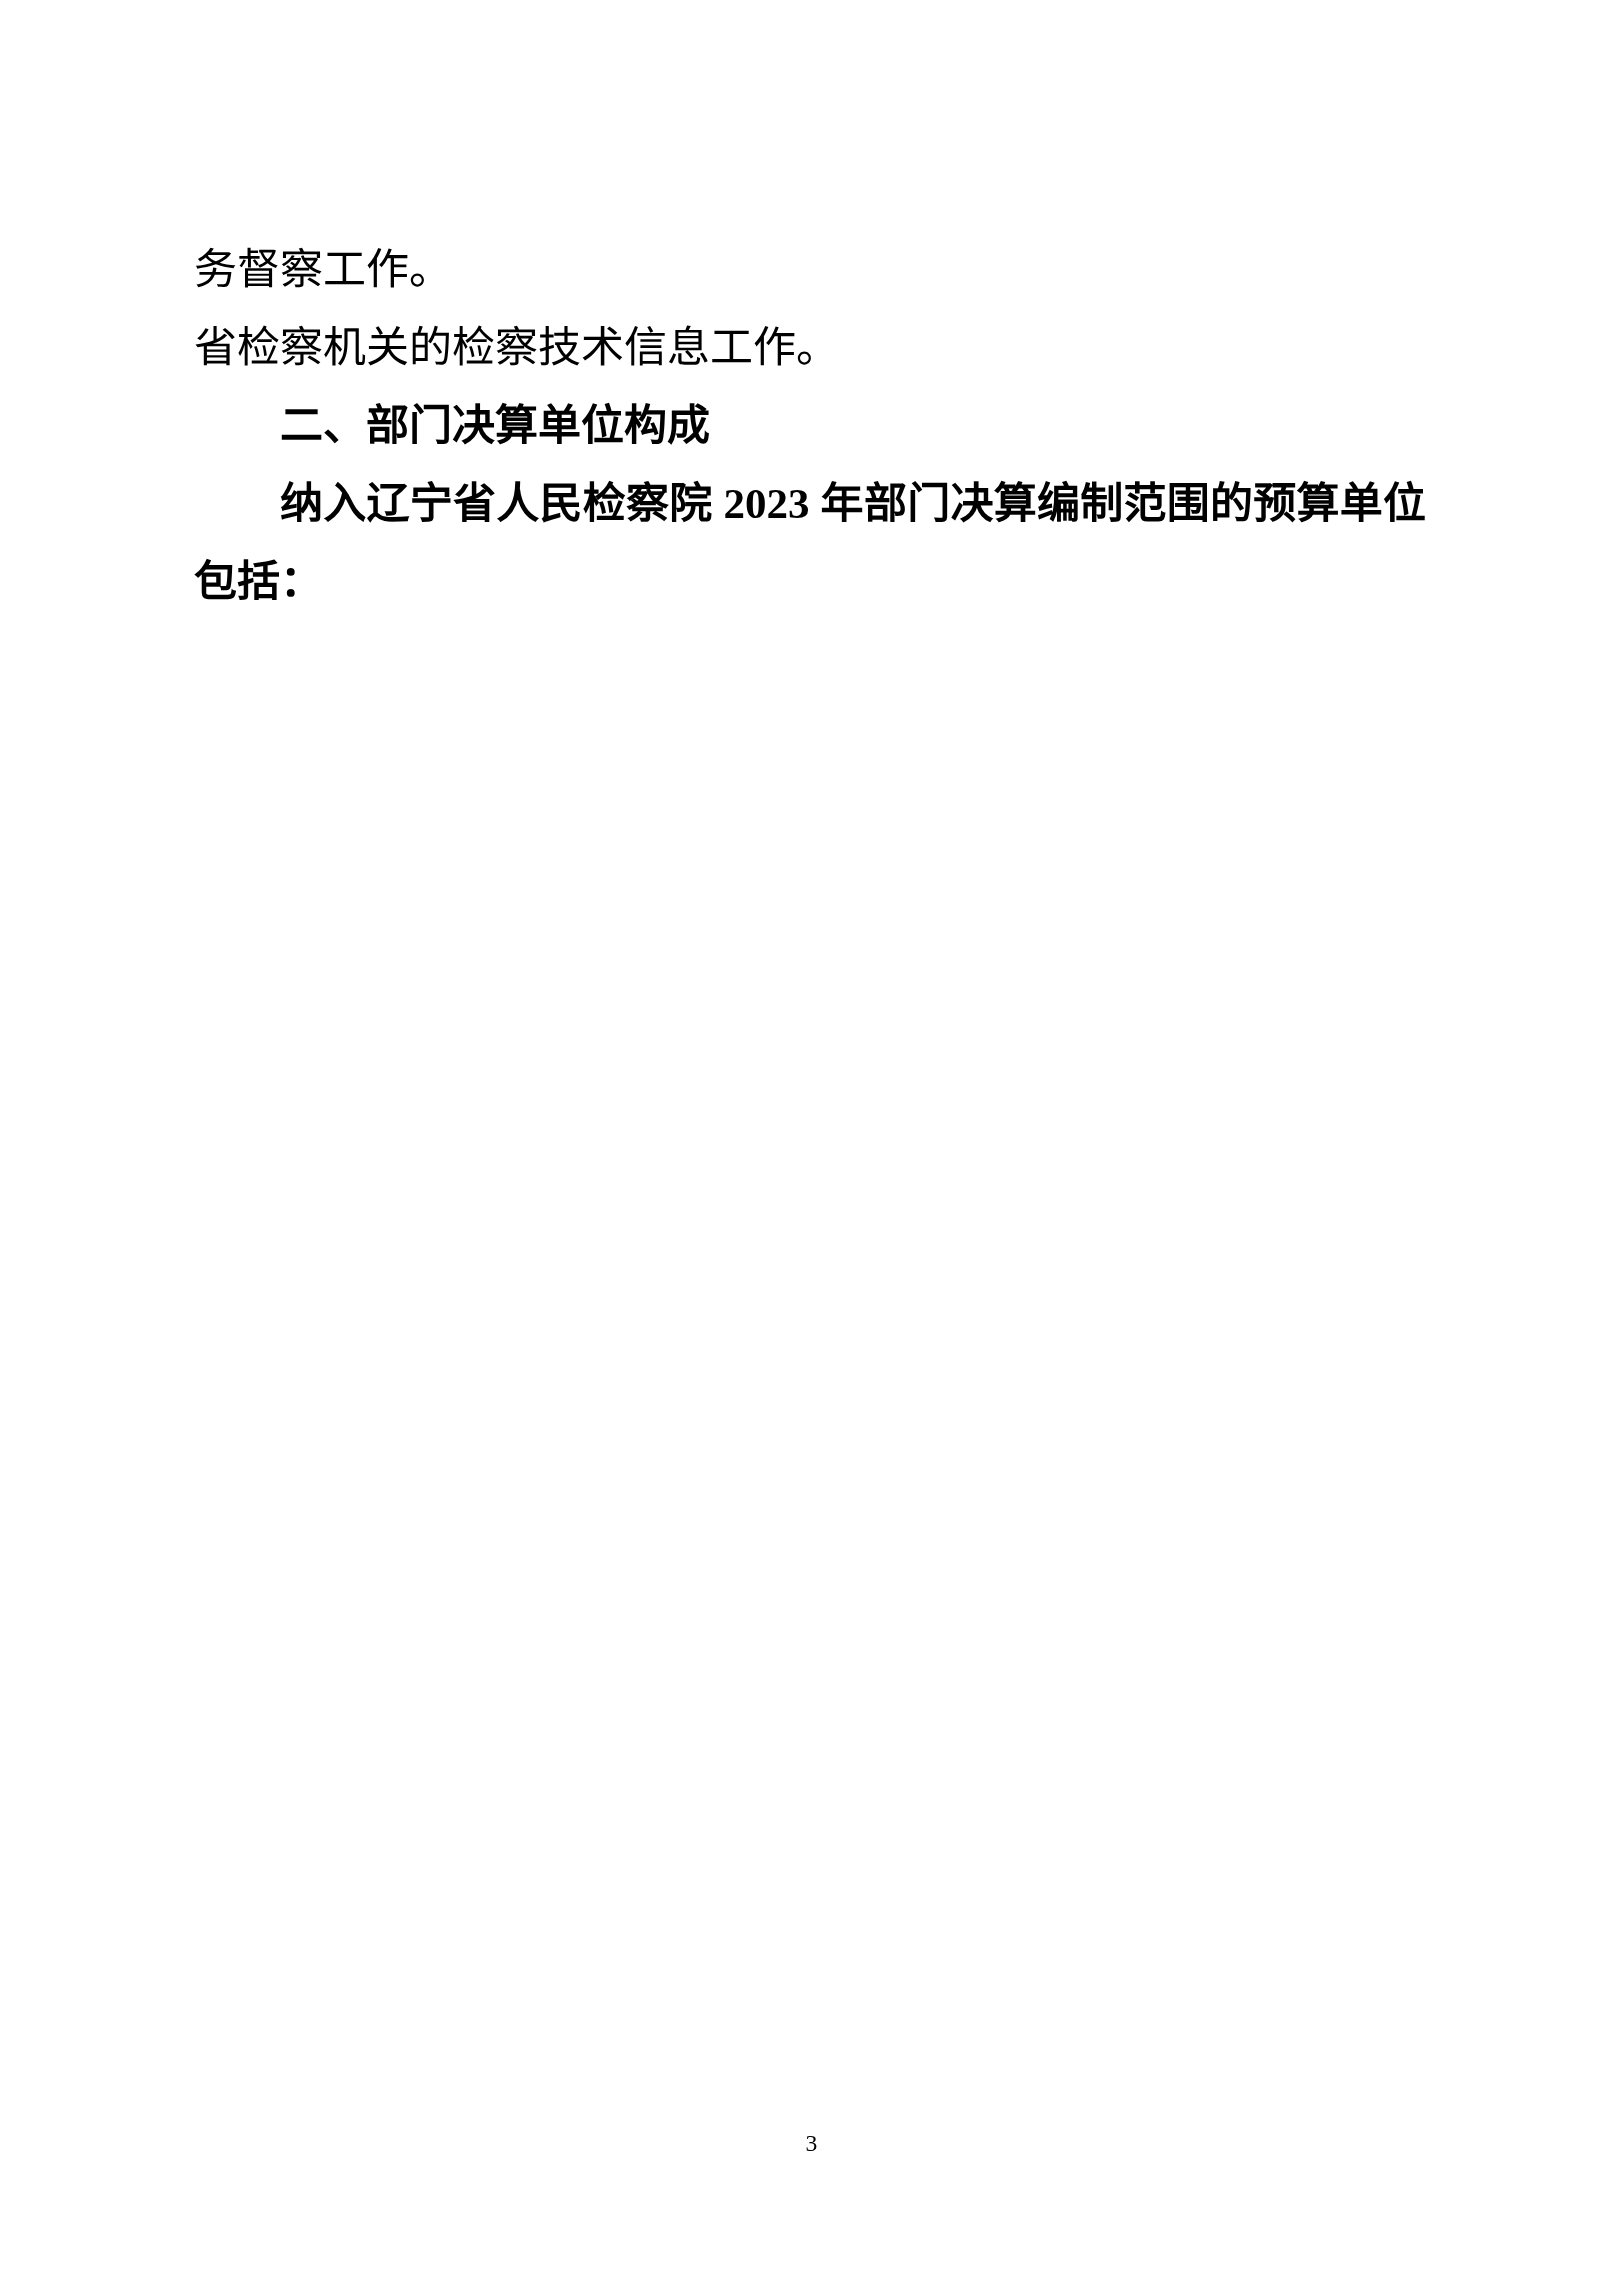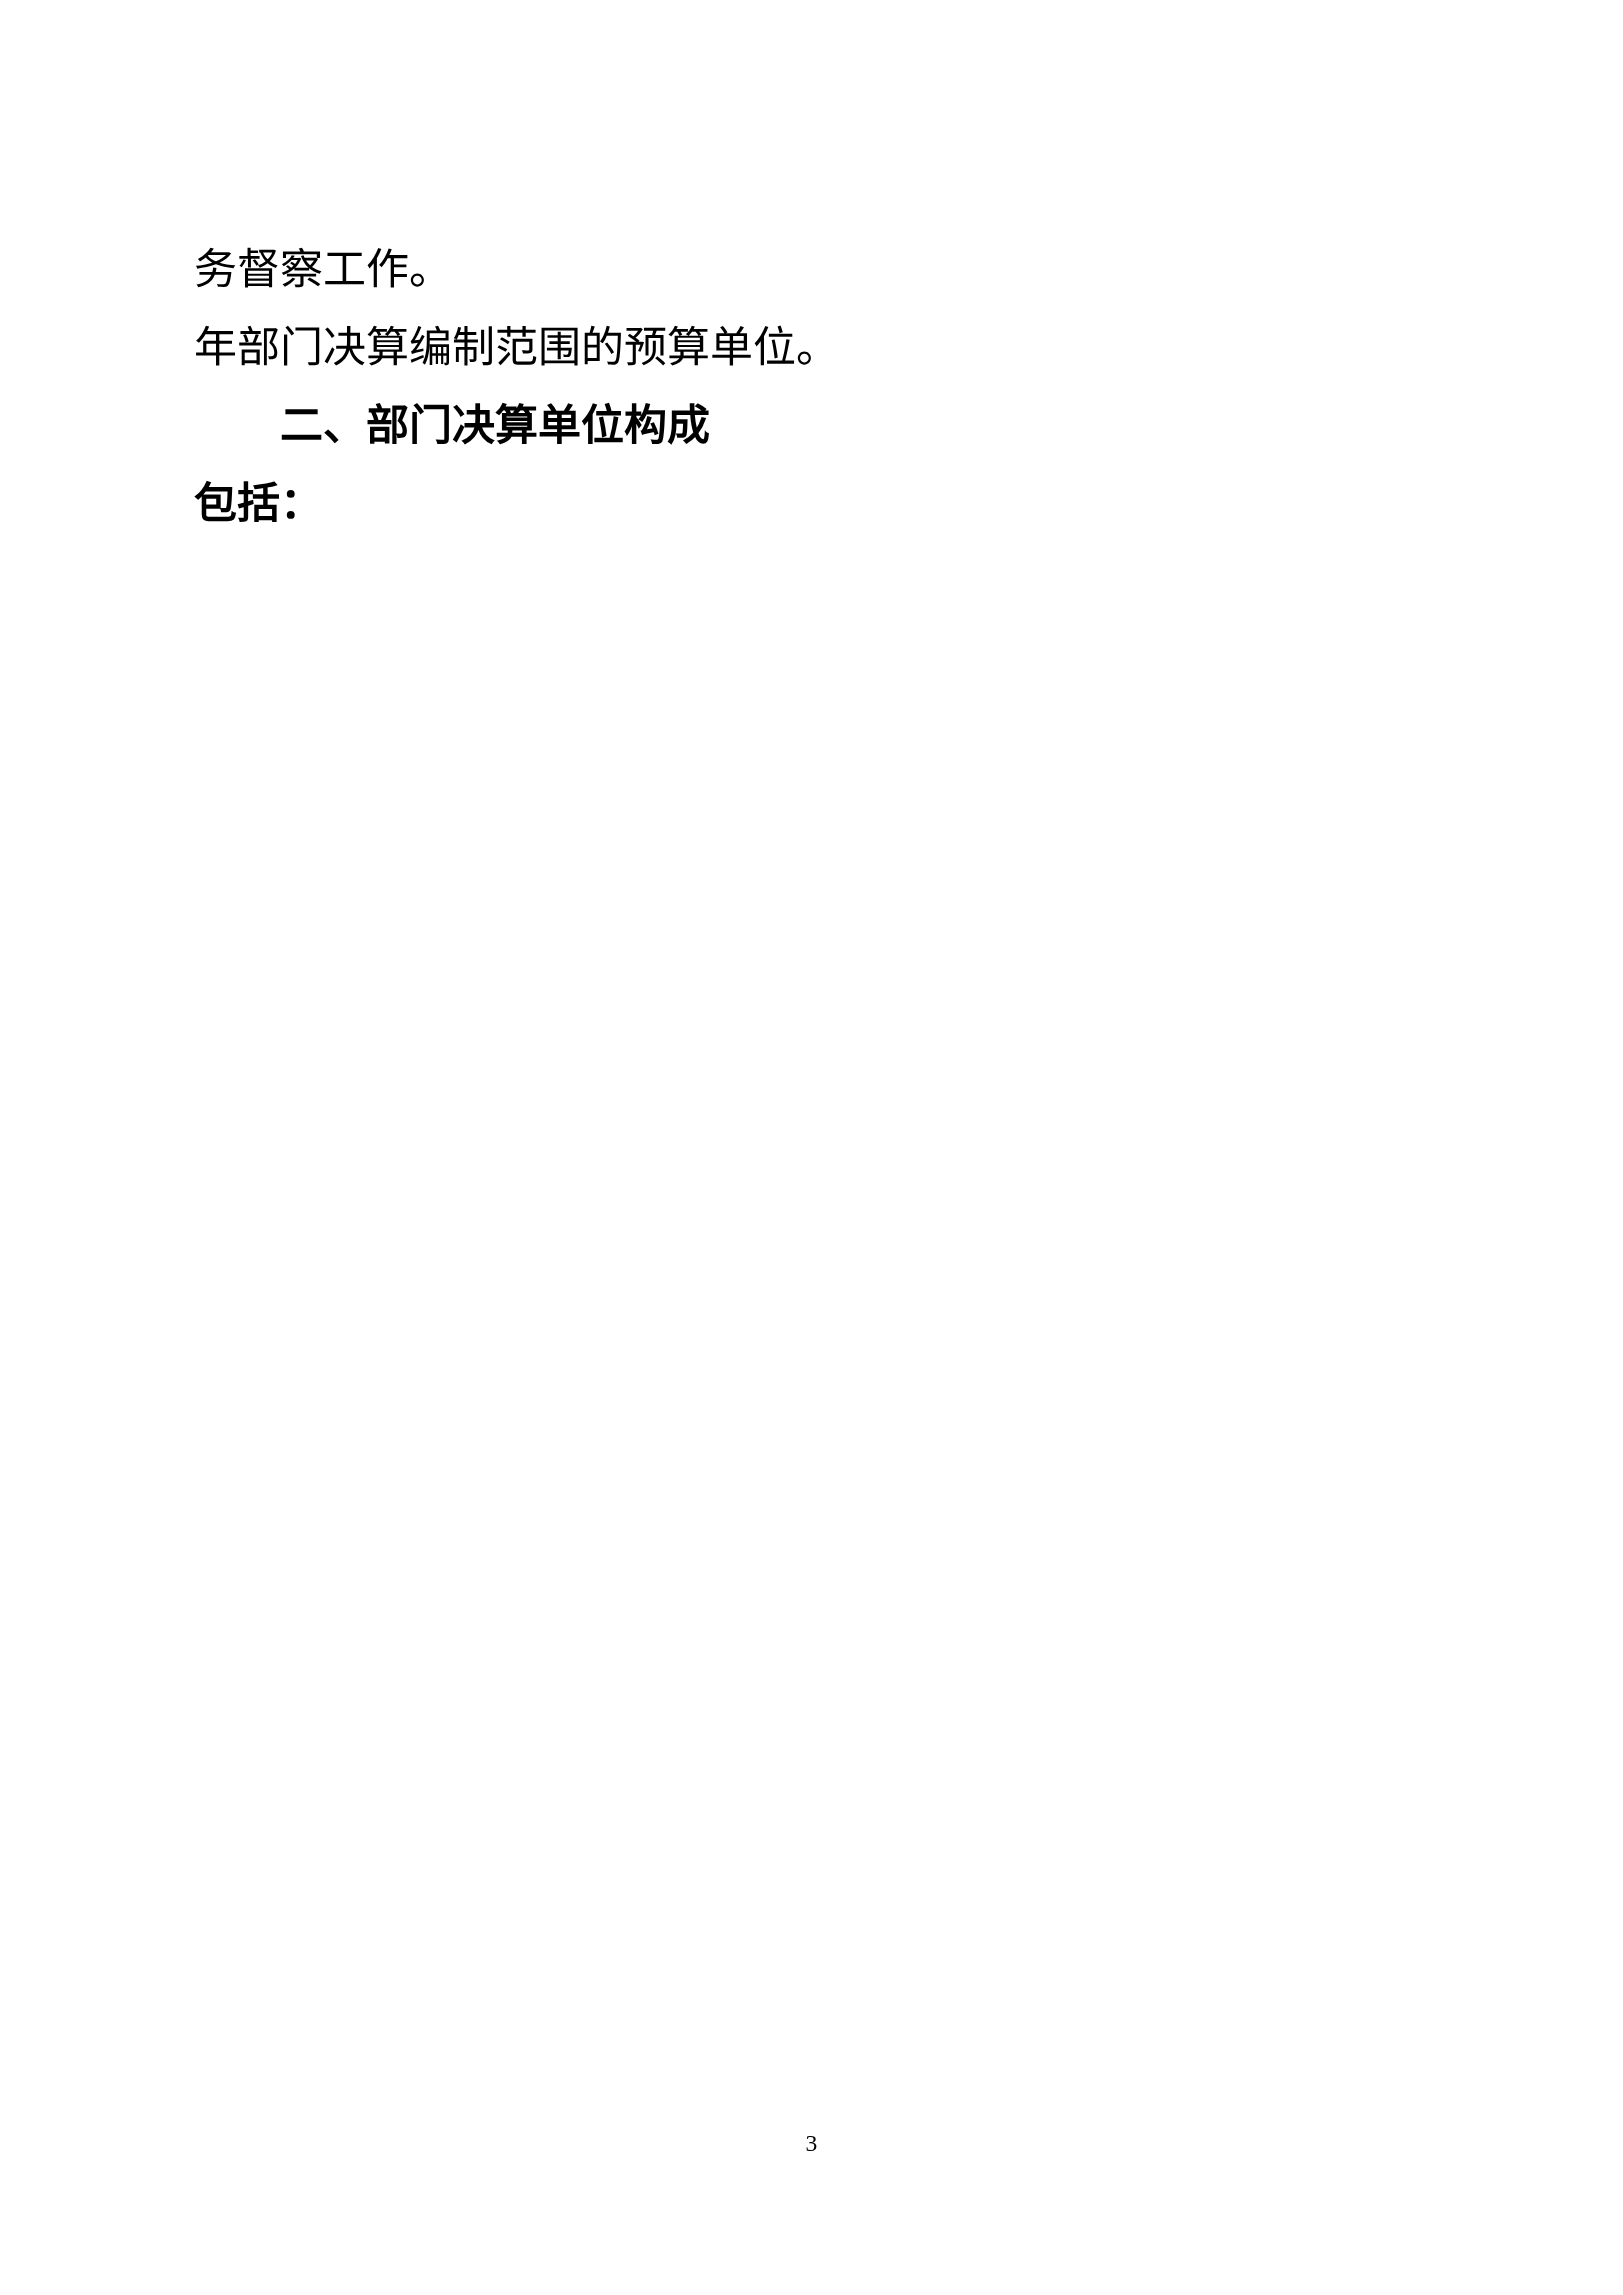--- a/index.html
+++ b/index.html
@@ -60,25 +60,26 @@
 </style>
 </head>
 <body>
 
 <div class="page">
 
   <div class="textblock">
     <div class="line">务督察工作。</div>
 
 
-    <div class="line">年部门决算编制范围的预算单位。</div>
+    <div class="line">省检察机关的检察技术信息工作。</div>
 
 
     <div class="line indent heading">二、部门决算单位构成</div>
 
+    <div class="line indent bold justify">纳入辽宁省人民检察院 2023 年部门决算编制范围的预算单位</div>
 
     <div class="line bold">包括：</div>
 
   </div>
 
   <div class="footer">
     <span class="page-number">3</span>
   </div>
 
 </div>

